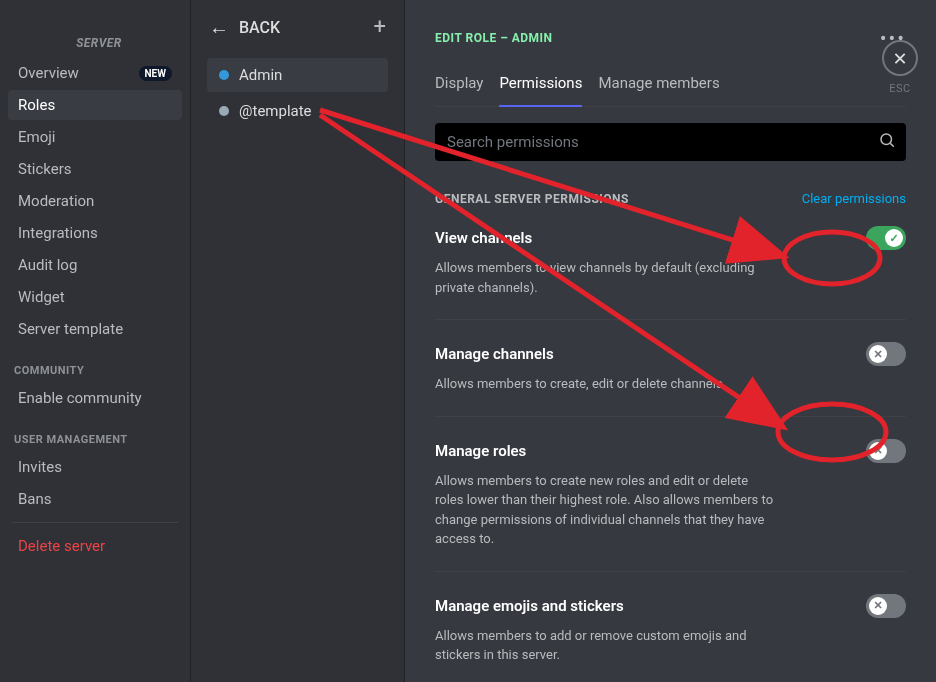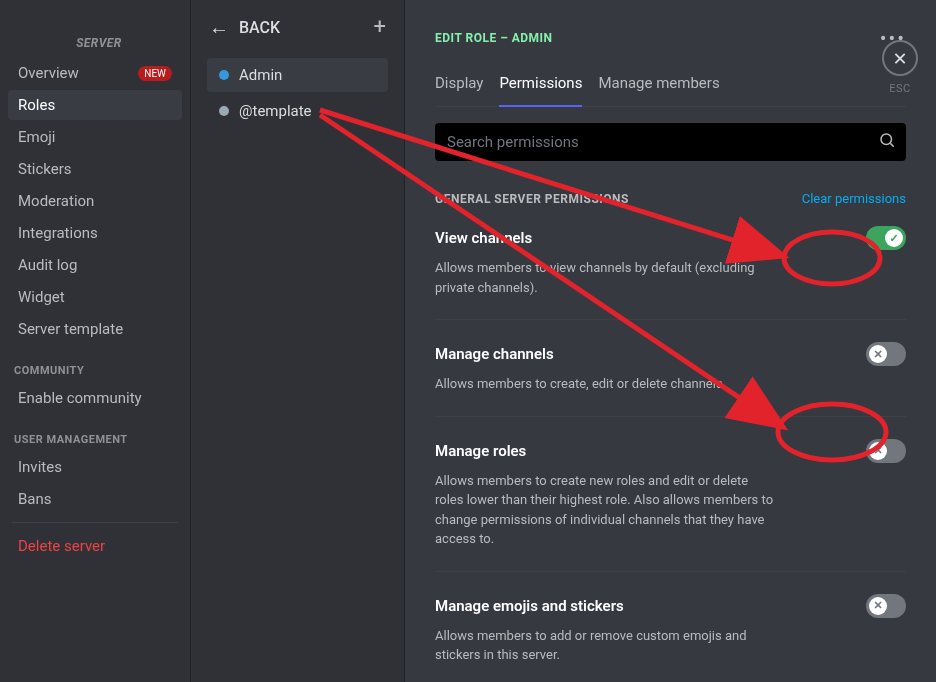--- a/index.html
+++ b/index.html
@@ -5,21 +5,21 @@
     * { margin:0; padding:0; box-sizing:border-box; font-family:-apple-system,BlinkMacSystemFont,"Segoe UI",Roboto,sans-serif; }
     body { background:#36393f; color:#dcddde; width:936px; height:682px; overflow:hidden; position:relative; }
     .app { display:flex; height:100%; }
 
     
     .sidebar { width:190px; background:#2f3136; padding:12px 8px; overflow-y:auto; }
     .sidebar-header { font-size:12px; font-weight:700; color:#8e9297; letter-spacing:.5px; padding:24px 0 8px 8px; text-align:center;font-style:italic; }
     .sidebar-section-title { font-size:11px; font-weight:700; color:#8e9297; letter-spacing:.5px; padding:18px 8px 6px 6px; }
     .sidebar-item { display:flex; align-items:center; justify-content:space-between; padding:6px 10px; border-radius:4px; font-size:15px; color:#b9bbbe; cursor:pointer; margin-bottom:2px;gap:32px; }
     .sidebar-item.selected { background:#393c43; color:#fff; }
-    .new-badge { background:#b91c1c; color:#fff; font-size:10px; font-weight:400; padding:2px 6px; border-radius:8px; }
+    .new-badge { background:#0f172a; color:#fff; font-size:10px; font-weight:700; padding:2px 6px; border-radius:8px; }
     .divider { height:1px; background:#3f4147; margin:8px 4px; }
     .delete-server { color:#ed4245 !important; }
 
     
     .middle { width:214px; background:#2f3136; border-left:1px solid #202225; padding:16px; }
     .middle-header { display:flex; align-items:center; justify-content:space-between; margin-bottom:20px; padding:0 2px; }
     .back-btn { display:flex; align-items:center; gap:10px; color:#dcddde; font-size:16px; font-weight:500; cursor:pointer; }
     .back-arrow { font-size:20px; line-height:1; }
     .plus-btn { color:#b9bbbe; font-size:22px; cursor:pointer; line-height:1; }
     .role-item { display:flex; align-items:center; gap:10px; padding:8px 12px; border-radius:4px; font-size:15px; color:#dcddde; cursor:pointer; margin-bottom:2px; }

